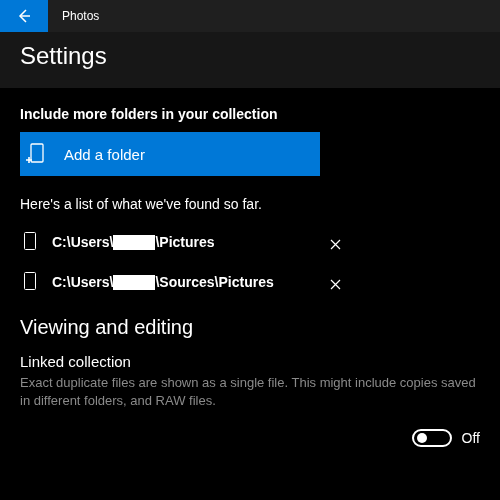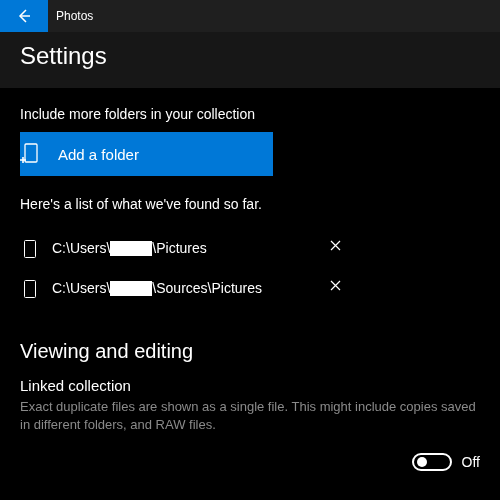--- a/index.html
+++ b/index.html
@@ -21,21 +21,21 @@
   .back-btn {
     width: 48px;
     height: 32px;
     background: #0078d7;
     display: flex;
     align-items: center;
     justify-content: center;
     color: #fff;
   }
   .app-title {
-    padding-left: 8px;
+    padding-left: 14px;
     font-size: 12px;
     color: #fff;
   }
   .header {
     background: #171717;
     padding: 10px 36px 18px 20px;
   }
   .header h1 {
     font-weight: 300;
     font-size: 24px;
@@ -45,51 +45,53 @@
   }
   .section-h {
     font-weight: 400;
     font-size: 20px;
     margin-bottom: 14px;
   }
   .sub {
     font-size: 14px;
     color: #fff;
     margin-bottom: 10px;
+    font-weight: bold;
   }
   .add-folder {
-    width: 253px;
+    width: 300px;
     height: 44px;
     background: #0078d7;
     display: flex;
     align-items: center;
-    padding-left: 0;
+    padding-left: 6px;
     margin-bottom: 20px;
     cursor: pointer;
   }
   .add-folder .ic {
     width: 20px;
     display: flex;
     align-items: center;
     justify-content: center;
   }
   .add-folder .lbl {
     padding-left: 18px;
     font-size: 15px;
   }
   .found {
     font-size: 14px;
-    margin-bottom: 28px;
+    margin-bottom: 4px;
   }
   .folder-row {
     display: flex;
-    align-items: flex-start;
+    align-items: flex-end;
     width: 340px;
     height: 34px;
     margin-bottom: 6px;
+    font-weight: bold;
   }
   .folder-ic {
     width: 18px;
     display: flex;
     align-items: center;
     padding-left: 4px;
   }
   .folder-path {
     flex: 1;
     display: flex;

